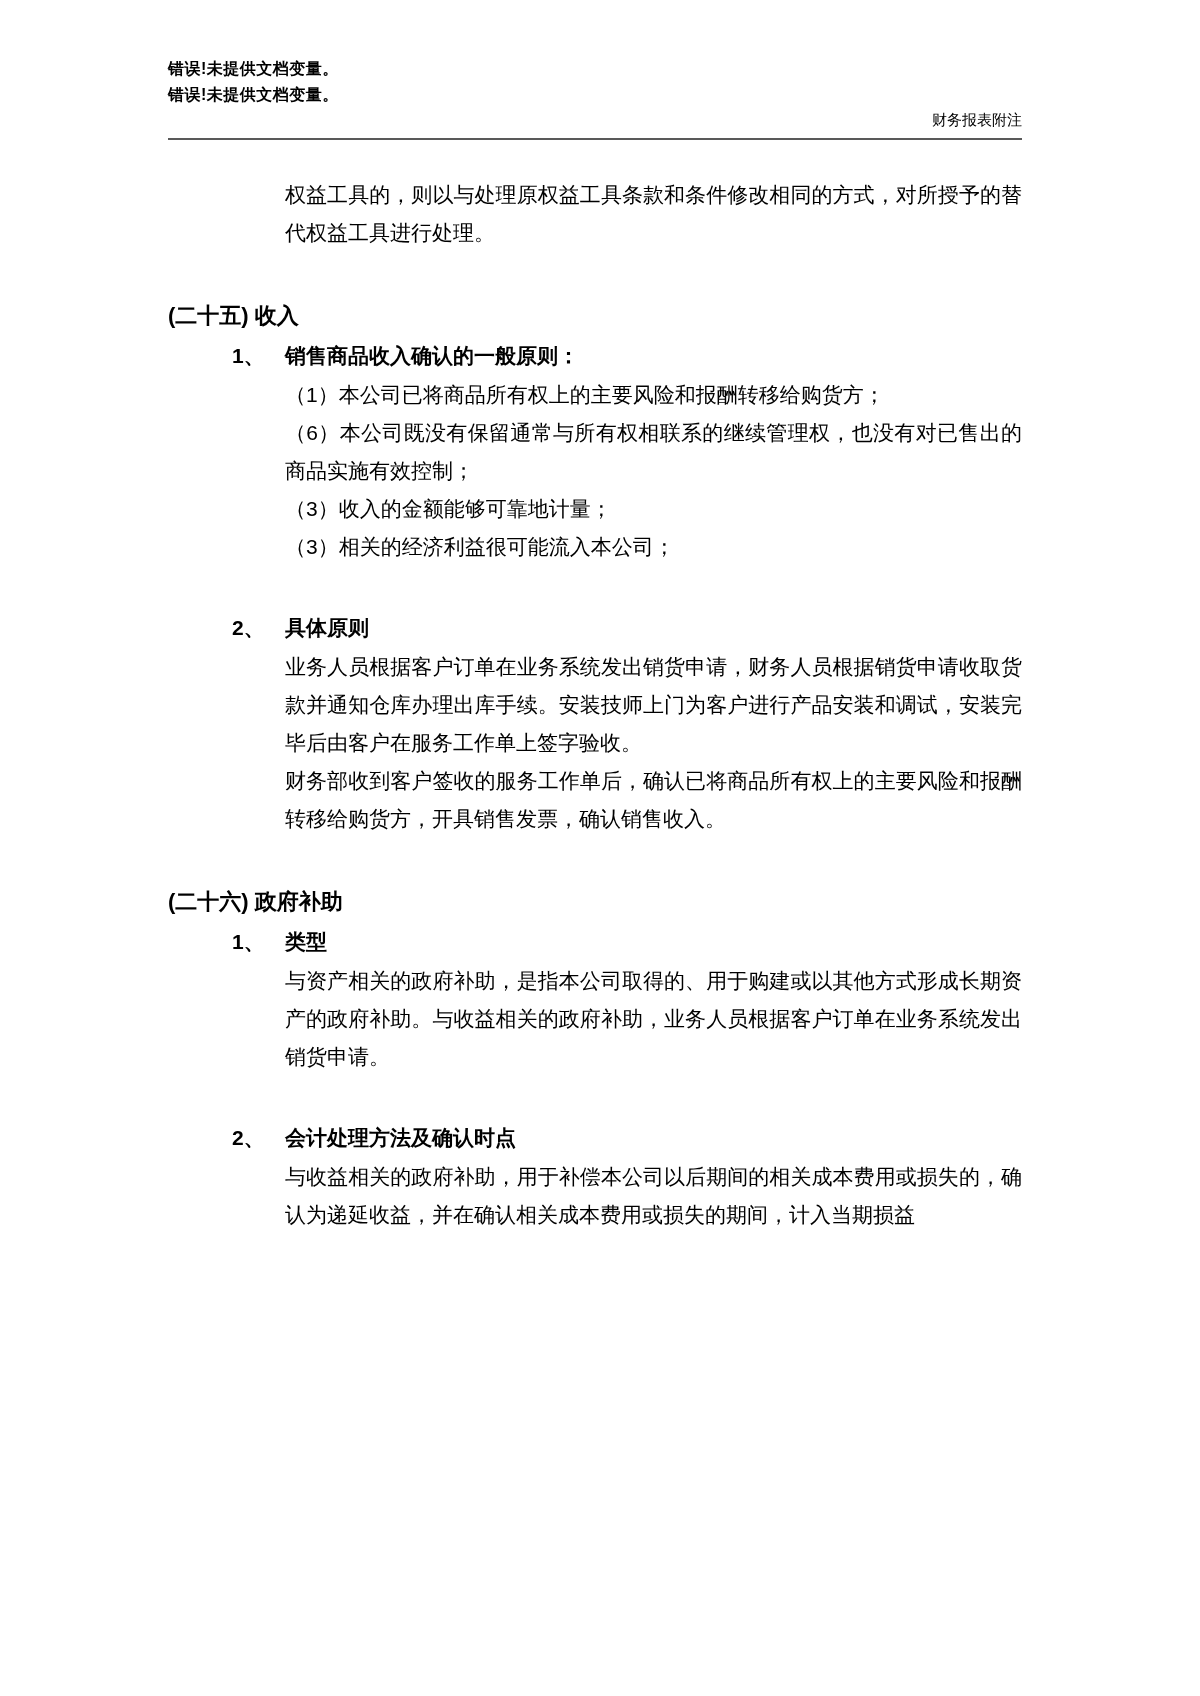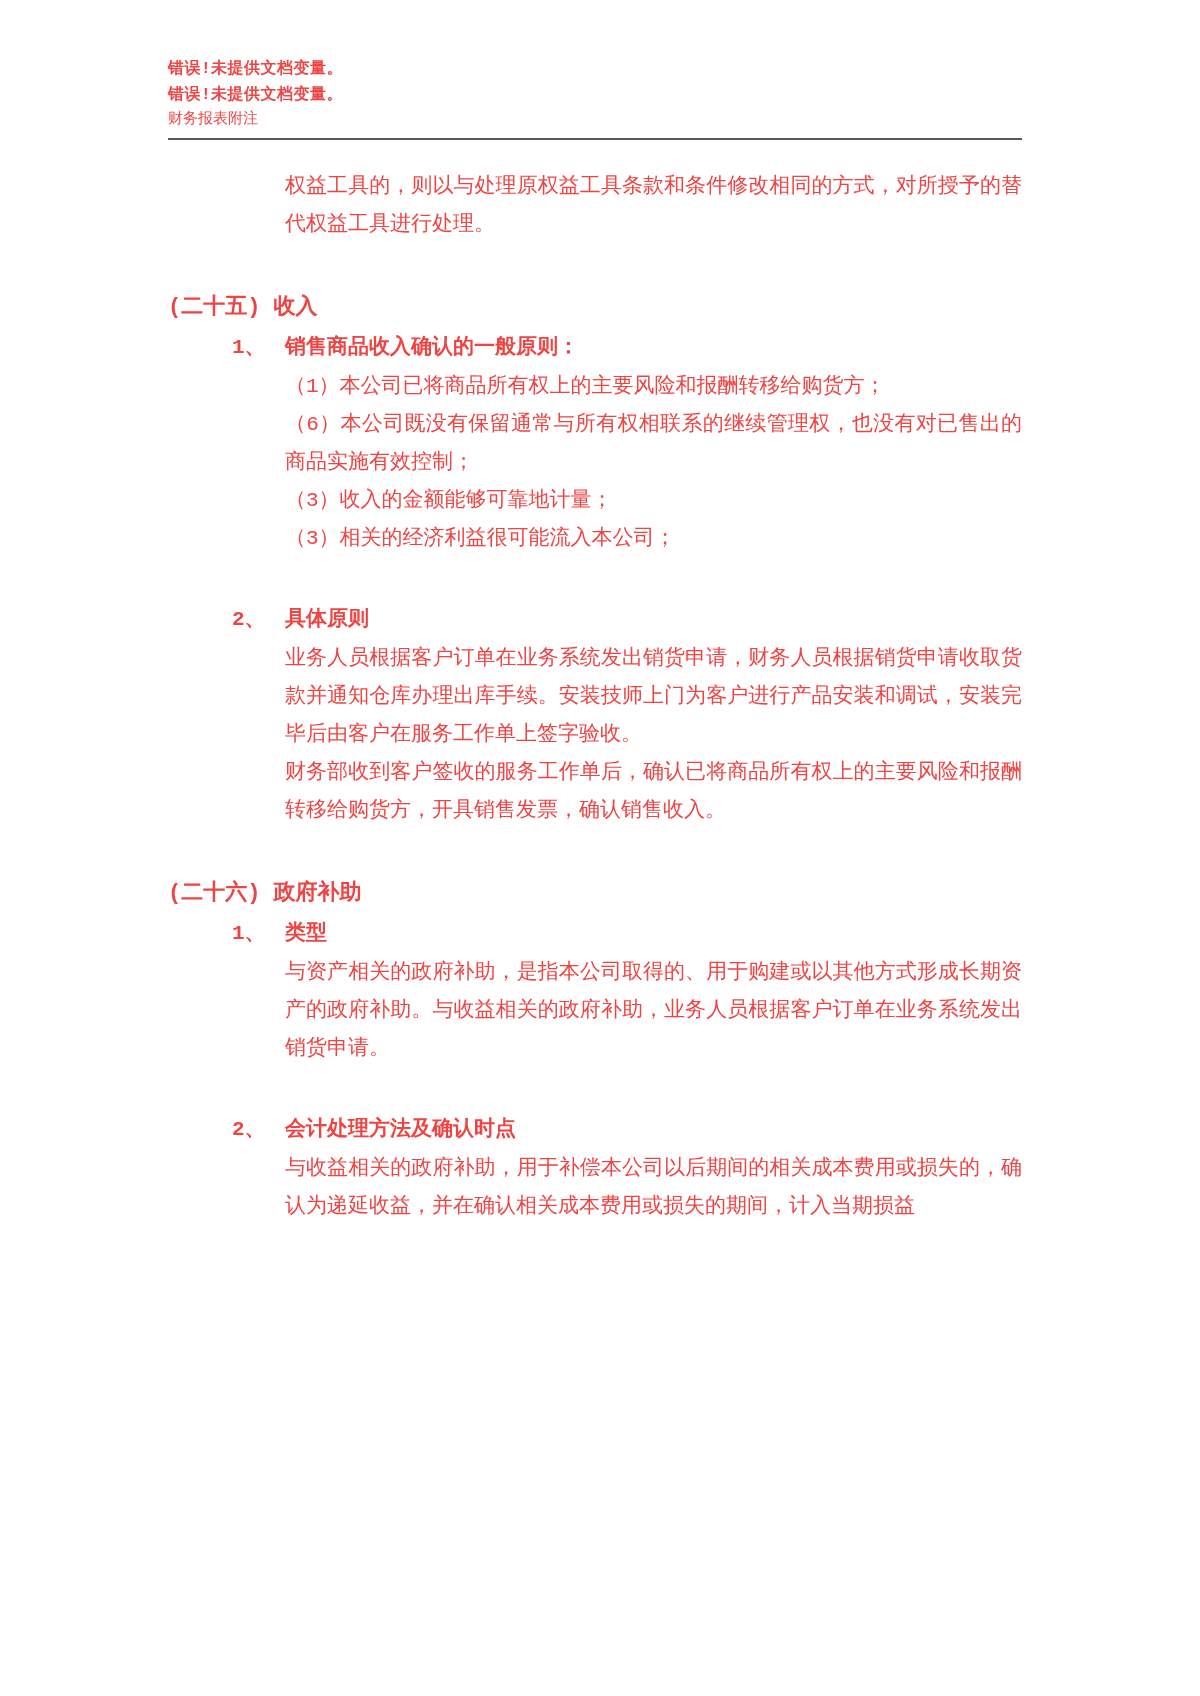--- a/index.html
+++ b/index.html
@@ -8,45 +8,46 @@
     background: #ffffff;
   }
   .page {
     position: relative;
     width: 1200px;
     height: 1696px;
     margin: 0 auto;
     background: #ffffff;
     box-sizing: border-box;
     padding: 56px 178px 0 168px;
-    font-family: Liberation Mono, monospace;
-    color: #ef4444;
+    font-family: Liberation Sans, sans-serif;
+    color: #000000;
     overflow: hidden;
   }
   
   .doc-header { }
   .hdr-line {
     font-size: 16px;
     line-height: 26px;
     font-weight: bold;
     letter-spacing: 0.5px;
   }
   .hdr-subline {
     font-size: 15px;
     line-height: 24px;
     font-weight: normal;
+    text-align: right;
   }
   .hdr-rule {
     height: 0;
     border-bottom: 2px solid #595959;
     margin-top: 6px;
   }
   
   .doc-body {
-    margin-top: 28px;
+    margin-top: 36px;
     font-size: 21px;
     line-height: 38px;
   }
   .para {
     margin: 0 0 0 117px;
     text-align: justify;
   }
   .sec-title {
     margin: 44px 0 0 0;
     font-size: 22px;

